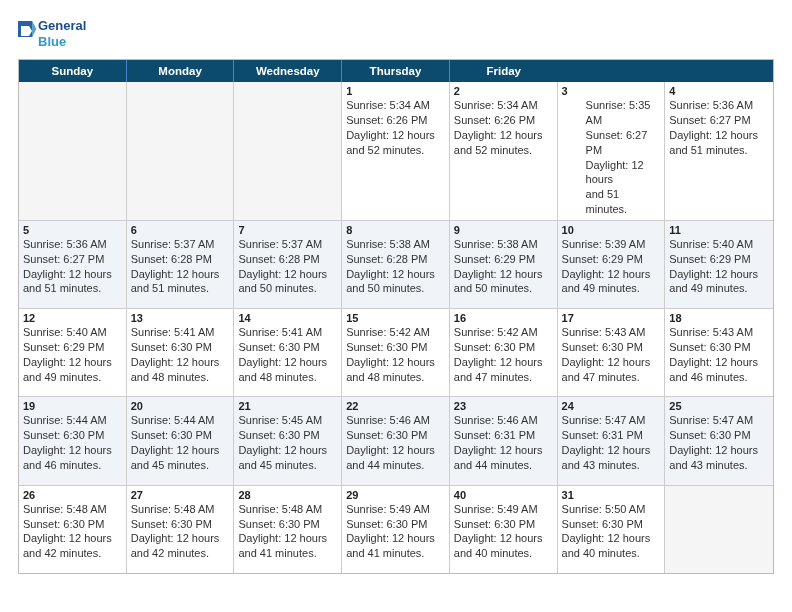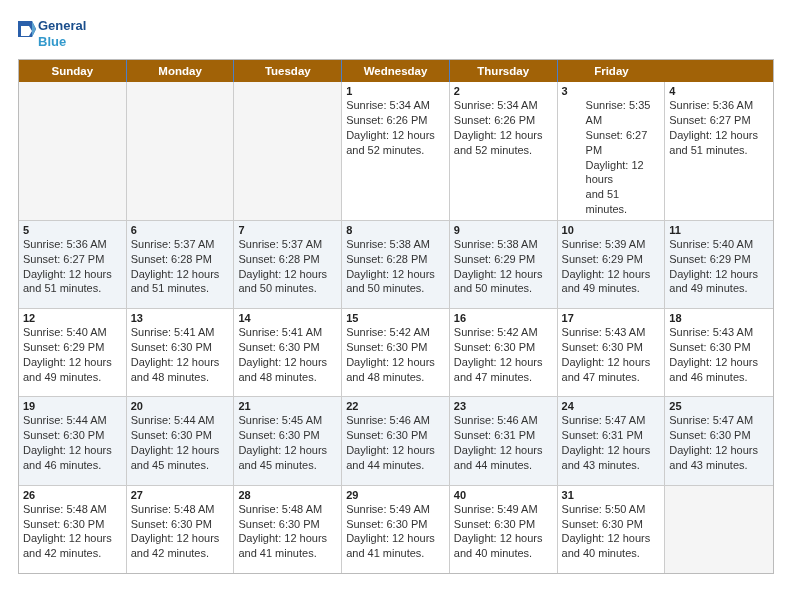--- a/index.html
+++ b/index.html
@@ -43,21 +43,21 @@
     }
     .calendar {
       flex: 1;
       display: flex;
       flex-direction: column;
       border: 1px solid #bbb;
     }
     .cal-header-row {
       display: grid;
       grid-template-columns: repeat(7, 1fr);
-      background: #a16207;
+      background: #0c4a6e;
     }
     .cal-header-cell {
       color: #fff;
       font-size: 11.5px;
       font-weight: bold;
       text-align: center;
       padding: 5px 2px;
       border-right: 1px solid #4a7fca;
     }
     .cal-header-cell:last-child {
@@ -128,21 +128,20 @@
     <div class="title-block">
       <div class="month-title"></div>
       <div class="subtitle"></div>
     </div>
   </div>
 
   <div class="calendar">
     <div class="cal-header-row">
     <div class="cal-header-cell">Sunday</div>
         <div class="cal-header-cell">Monday</div>
-        <div class="cal-header-cell">Tuesday</div>
         <div class="cal-header-cell">Wednesday</div>
         <div class="cal-header-cell">Thursday</div>
         <div class="cal-header-cell">Friday</div>
       </div>
     <div class="cal-body">
     <div class="cal-row">
           <div class="cal-cell empty"></div>
           <div class="cal-cell empty"></div>
           <div class="cal-cell empty"></div>
           <div class="cal-cell">

